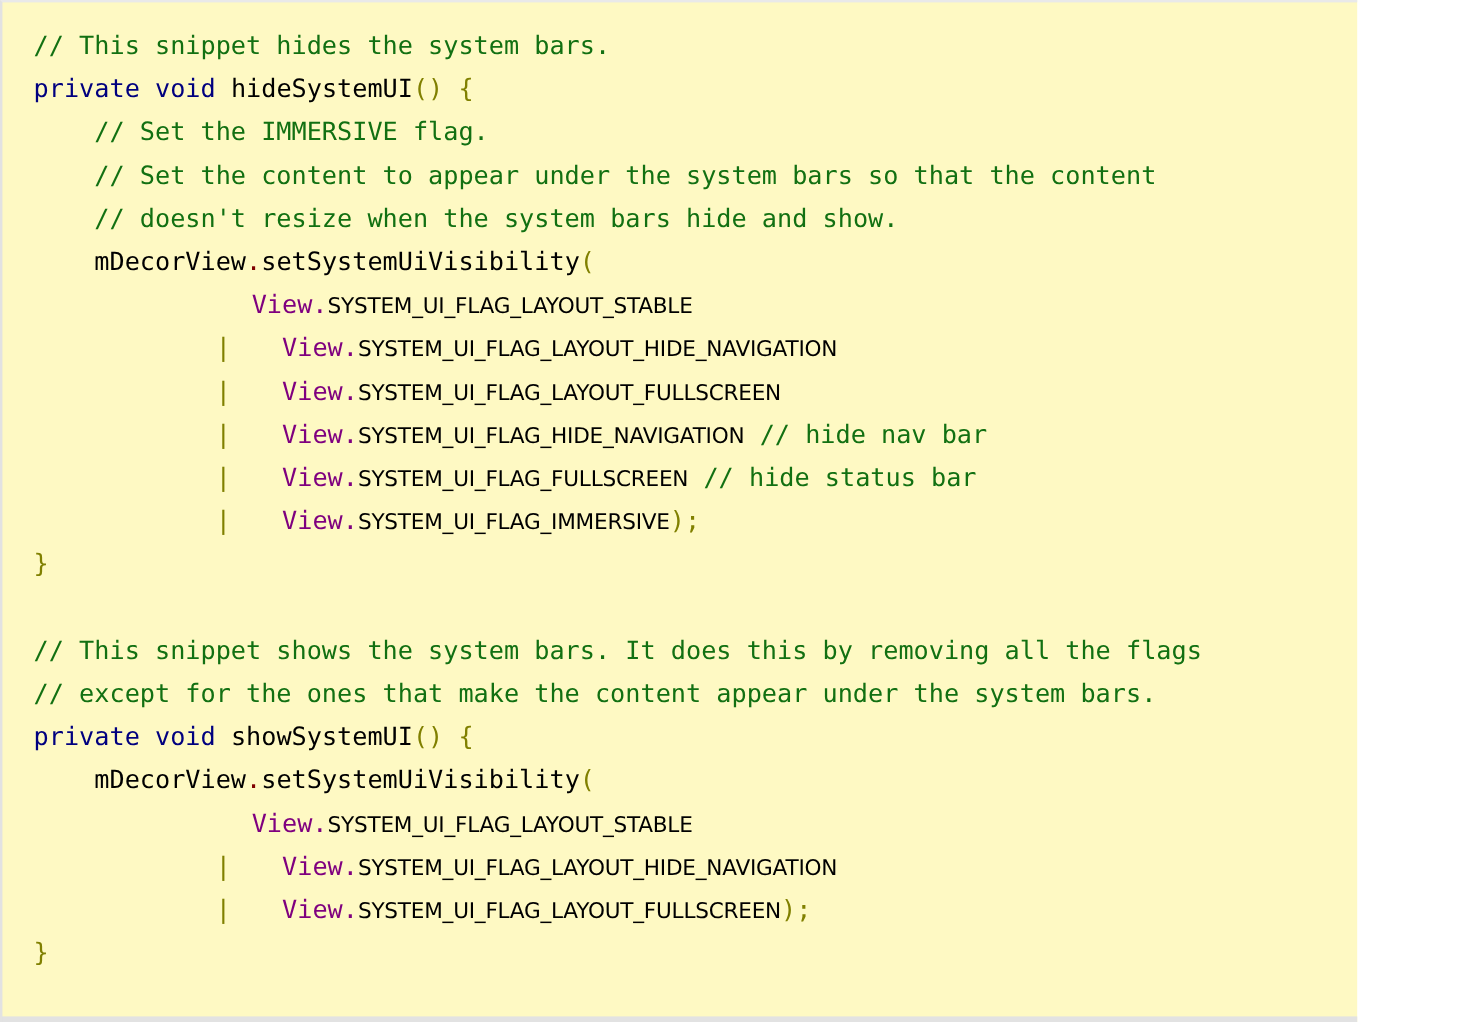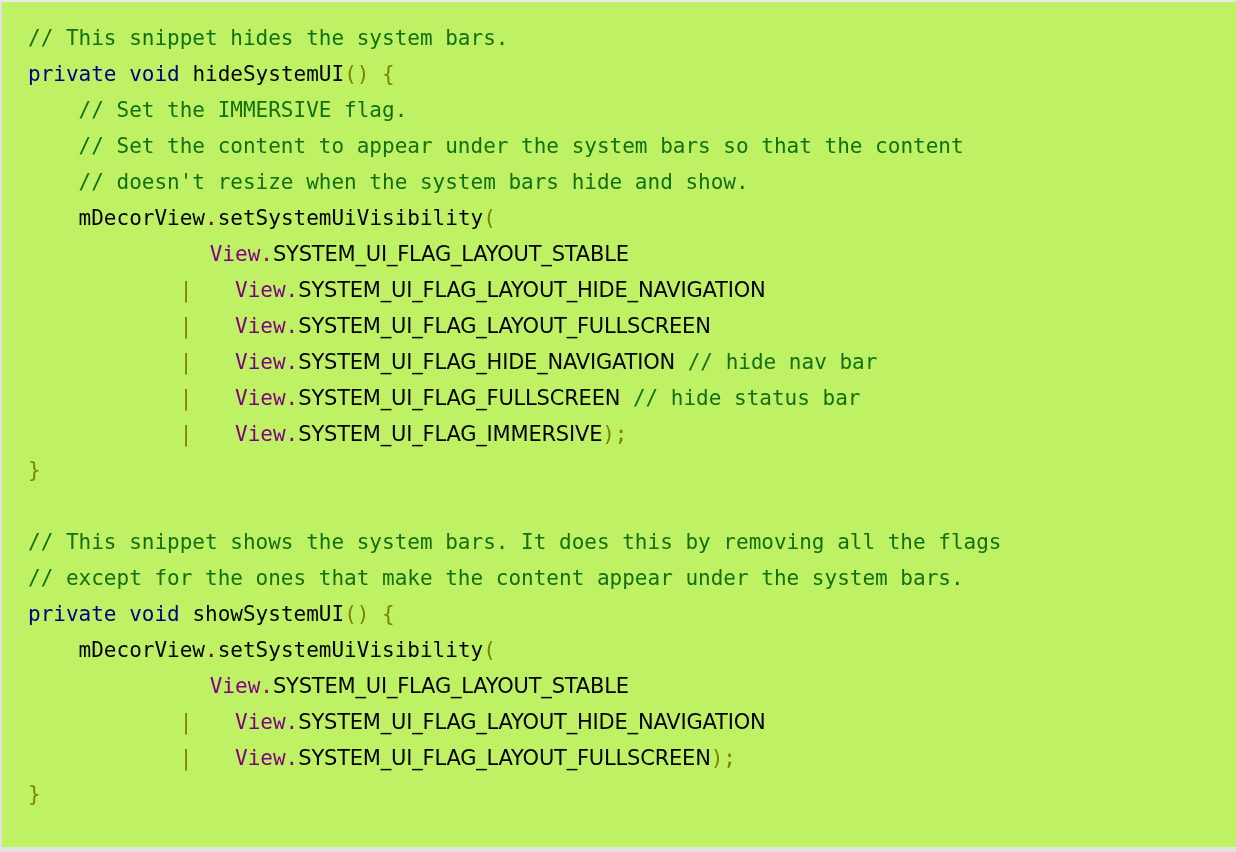--- a/index.html
+++ b/index.html
@@ -9,23 +9,23 @@
   }
   body {
     width: 1236px;
     height: 852px;
     overflow: hidden;
     font-family: "DejaVu Sans Mono", monospace;
   }
 
   #code-block {
     box-sizing: border-box;
-    width: 1236px;
+    width: 1131px;
     height: 852px;
-    background: #bef264;
+    background: #fef9c3;
     border-left: 2px solid #e2e2e2;
     border-top: 2px solid #e9e9e9;
     border-bottom: 5px solid #e2e2e2;
     border-right: 0;
     padding: 18px 0 0 0;
   }
 
   pre.code {
     margin: 0;
     padding: 0;
@@ -50,21 +50,21 @@
   .cls { color: #7f007f; margin-left: 30px; }            
   .op  { color: #808000; }            
   .id  { color: #000000; }            
   .dot { color: #7f0000; }            
   .cdot{ color: #7f007f; }            
 
   
   .const {
     color: #000000;
     font-family: "DejaVu Sans", sans-serif;
-    font-size: 21px;
+    font-size: 18px;
     letter-spacing: -0.2px;
   }
   .blank { display:block; height:36px; }
 </style>
 </head>
 <body>
 
 <div id="code-block">
 <pre class="code"><span class="ln"><span class="cm">// This snippet hides the system bars.</span></span><span class="ln"><span class="kw">private</span> <span class="kw">void</span> <span class="id">hideSystemUI</span><span class="op">()</span> <span class="op">{</span></span><span class="ln">    <span class="cm">// Set the IMMERSIVE flag.</span></span><span class="ln">    <span class="cm">// Set the content to appear under the system bars so that the content</span></span><span class="ln">    <span class="cm">// doesn't resize when the system bars hide and show.</span></span><span class="ln">    <span class="id">mDecorView</span><span class="dot">.</span><span class="id">setSystemUiVisibility</span><span class="op">(</span></span><span class="ln">            <span class="cls">View</span><span class="cdot">.</span><span class="const">SYSTEM_UI_FLAG_LAYOUT_STABLE</span></span><span class="ln">            <span class="op">|</span> <span class="cls">View</span><span class="cdot">.</span><span class="const">SYSTEM_UI_FLAG_LAYOUT_HIDE_NAVIGATION</span></span><span class="ln">            <span class="op">|</span> <span class="cls">View</span><span class="cdot">.</span><span class="const">SYSTEM_UI_FLAG_LAYOUT_FULLSCREEN</span></span><span class="ln">            <span class="op">|</span> <span class="cls">View</span><span class="cdot">.</span><span class="const">SYSTEM_UI_FLAG_HIDE_NAVIGATION</span> <span class="cm">// hide nav bar</span></span><span class="ln">            <span class="op">|</span> <span class="cls">View</span><span class="cdot">.</span><span class="const">SYSTEM_UI_FLAG_FULLSCREEN</span> <span class="cm">// hide status bar</span></span><span class="ln">            <span class="op">|</span> <span class="cls">View</span><span class="cdot">.</span><span class="const">SYSTEM_UI_FLAG_IMMERSIVE</span><span class="op">);</span></span><span class="ln"><span class="op">}</span></span><span class="blank"></span><span class="ln"><span class="cm">// This snippet shows the system bars. It does this by removing all the flags</span></span><span class="ln"><span class="cm">// except for the ones that make the content appear under the system bars.</span></span><span class="ln"><span class="kw">private</span> <span class="kw">void</span> <span class="id">showSystemUI</span><span class="op">()</span> <span class="op">{</span></span><span class="ln">    <span class="id">mDecorView</span><span class="dot">.</span><span class="id">setSystemUiVisibility</span><span class="op">(</span></span><span class="ln">            <span class="cls">View</span><span class="cdot">.</span><span class="const">SYSTEM_UI_FLAG_LAYOUT_STABLE</span></span><span class="ln">            <span class="op">|</span> <span class="cls">View</span><span class="cdot">.</span><span class="const">SYSTEM_UI_FLAG_LAYOUT_HIDE_NAVIGATION</span></span><span class="ln">            <span class="op">|</span> <span class="cls">View</span><span class="cdot">.</span><span class="const">SYSTEM_UI_FLAG_LAYOUT_FULLSCREEN</span><span class="op">);</span></span><span class="ln"><span class="op">}</span></span>
 </pre>

